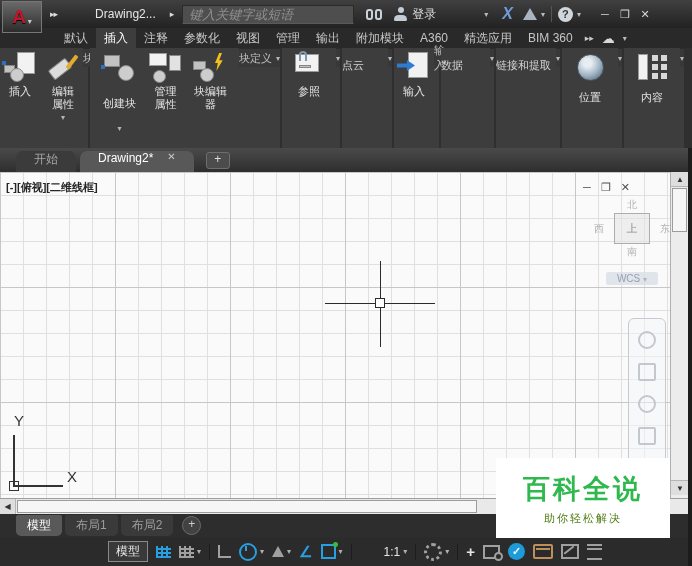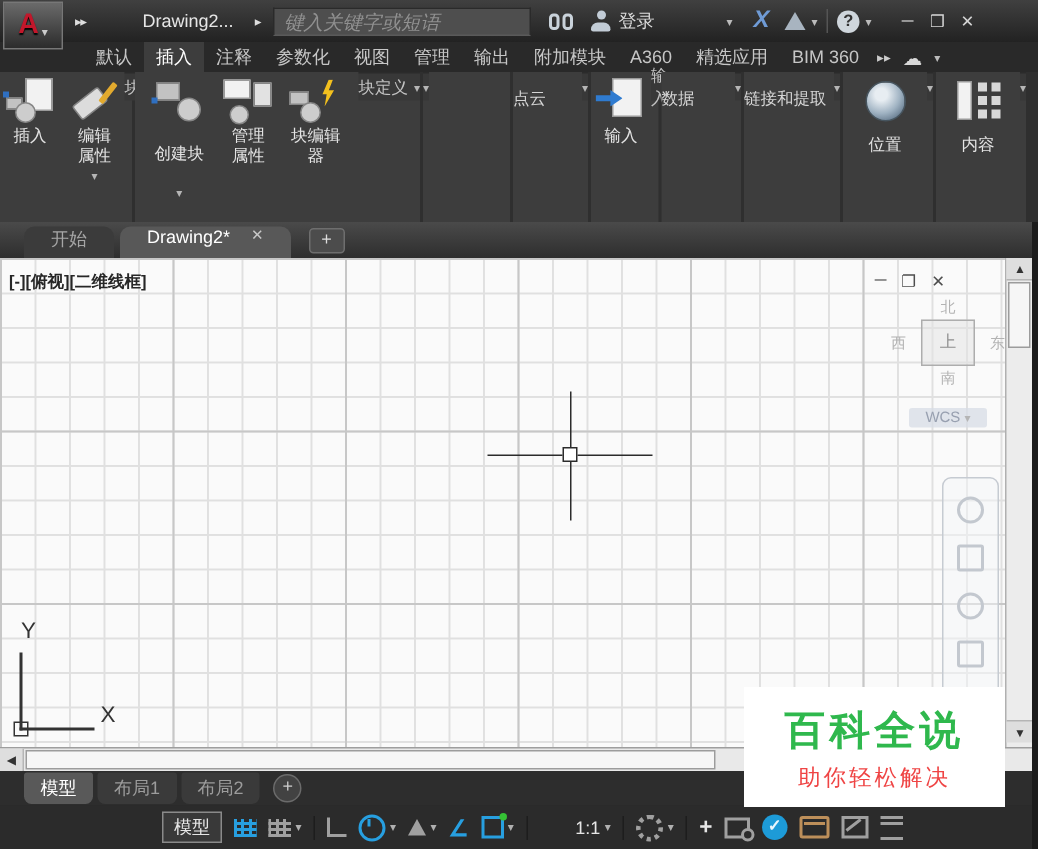--- a/index.html
+++ b/index.html
@@ -118,21 +118,21 @@
   .st-circle-check{width:17px;height:17px;border-radius:50%;background:#1d9bd8;color:#eaf6fd;font-size:11px;line-height:17px;text-align:center;font-weight:bold;}
   .st-tray{width:16px;height:11px;border:2px solid currentColor;border-radius:2px;position:relative;}
   .st-tray::after{content:"";position:absolute;left:1px;right:1px;top:2px;height:2px;background:currentColor;}
   .st-fullscreen{width:14px;height:11px;border:2px solid currentColor;position:relative;overflow:hidden;}
   .st-fullscreen::after{content:"";position:absolute;left:0;top:3px;width:12px;height:2px;background:currentColor;transform:rotate(-38deg);}
   .st-hamburger{width:15px;height:12px;border-top:2.5px solid currentColor;border-bottom:2.5px solid currentColor;position:relative;}
   .st-hamburger::after{content:"";position:absolute;left:0;right:0;top:2.4px;height:2.5px;background:currentColor;}
   
   .watermark{left:496px;top:458px;width:174px;height:80px;background:#fff;z-index:40;display:flex;flex-direction:column;align-items:center;justify-content:center;gap:4px;}
   .wm-title{color:#2fb84d;font-size:27px;font-weight:bold;letter-spacing:3px;}
-  .wm-sub{color:#ef4444;font-size:15px;letter-spacing:2px;}
+  .wm-sub{color:#4d7c0f;font-size:11px;letter-spacing:2px;}
   .rightedge{left:688px;top:148px;width:4px;height:418px;background:#1c1c1c;}
 </style>
 </head>
 <body>
 
 <div id="app">
 
   <div class="abs titlebar">
     <div class="tb-chevrons">▸▸</div>
     <div class="tb-title">Drawing2...</div>
@@ -234,20 +234,30 @@
           <div class="lbl" style="width:36px;">块编辑器</div>
         </div>
       </div>
       <div class="pcap">
         <span>块定义</span>
         <span class="capdd">▾</span>
       </div>
     </div>
 
     <div class="panel" style="width:58px;">
+      <div class="pbody">
+        <div class="rbtn" style="width:46px;">
+          <div class="ric">
+            <div class="s page" style="left:4px;top:3px;width:24px;height:18px;"></div>
+            <div class="s clip" style="left:8px;top:0;width:8px;height:10px;"></div>
+            <div class="s rect" style="left:8px;top:14px;width:12px;height:3px;"></div>
+          </div>
+          <div class="lbl">参照</div>
+        </div>
+      </div>
       <div class="pcap">
         <span class="capdd">▾</span>
       </div>
     </div>
 
     <div class="panel" style="width:50px;">
       <div class="ptitle">点云</div>
       <div style="flex:1;"></div>
       <div class="pcap">
         <span class="capdd">▾</span>

